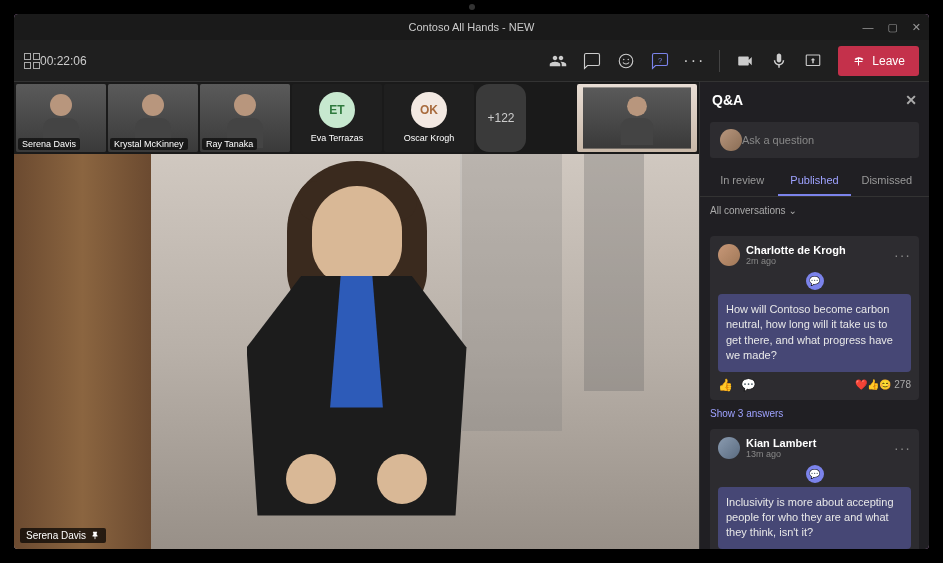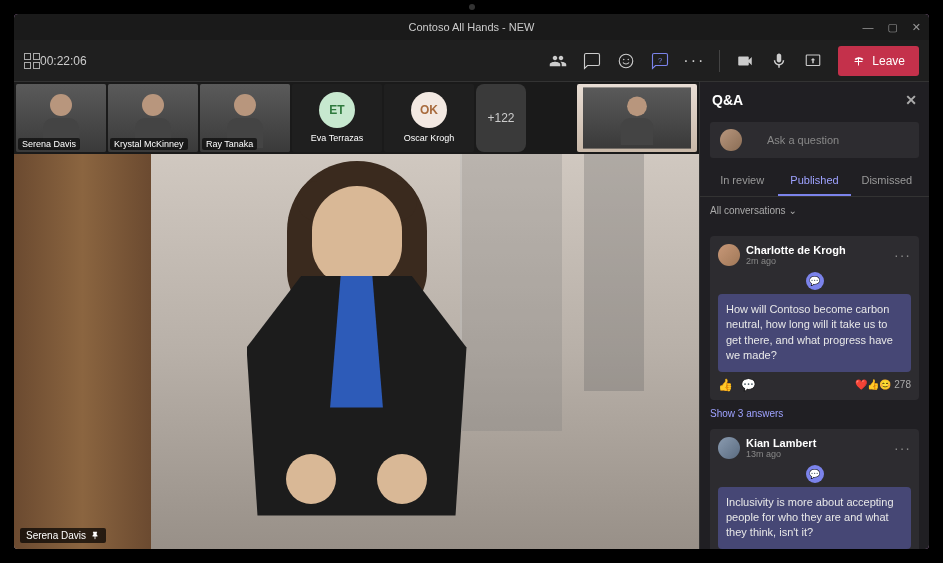--- a/index.html
+++ b/index.html
@@ -25,42 +25,42 @@
 .video-area{flex:1;display:flex;flex-direction:column;background:#1a1a1a}
 .roster{height:72px;display:flex;gap:2px;padding:2px;background:#1a1a1a}
 .tile{flex:none;width:90px;height:68px;background:#2d2d2d;border-radius:2px;position:relative;display:flex;align-items:center;justify-content:center;overflow:hidden}
 .tile.wide{width:120px}
 .tile-label{position:absolute;bottom:2px;left:2px;font-size:9px;background:rgba(0,0,0,0.6);padding:1px 4px;border-radius:2px;color:#fff}
 .avatar{width:36px;height:36px;border-radius:50%;display:flex;align-items:center;justify-content:center;font-size:12px;font-weight:600}
 .avatar.photo{background:linear-gradient(135deg,#888,#555)}
 .person-sketch{width:100%;height:100%;background:linear-gradient(180deg,#5a5a5a 0%,#3a3a3a 100%);position:relative}
 .person-sketch::before{content:"";position:absolute;top:15%;left:50%;transform:translateX(-50%);width:22px;height:22px;border-radius:50%;background:#b8967d}
 .person-sketch::after{content:"";position:absolute;top:50%;left:50%;transform:translateX(-50%);width:36px;height:30px;border-radius:10px 10px 0 0;background:#444}
-.overflow-tile{background:#3a3a3a;color:#ccc;font-size:12px;display:flex;align-items:center;justify-content:center;width:50px;height:68px;border-radius:8px}
+.overflow-tile{background:#3a3a3a;color:#ccc;font-size:12px;display:flex;align-items:center;justify-content:center;width:50px;height:68px;border-radius:13px}
 .main-stage{flex:1;background:linear-gradient(135deg,#8b7560 0%,#6b5a48 30%,#a89988 30%,#c8bbb0 100%);position:relative;overflow:hidden}
 .stage-bg{position:absolute;inset:0;display:flex}
 .wood{width:20%;background:linear-gradient(90deg,#6b4a30,#8b6540,#6b4a30)}
 .studio{flex:1;background:linear-gradient(180deg,#d0c8c0 0%,#b8b0a8 50%,#989088 100%);position:relative}
 .studio::before{content:"";position:absolute;top:0;right:25%;width:100px;height:70%;background:rgba(120,120,120,0.25);border-left:2px solid rgba(255,255,255,0.2)}
 .studio::after{content:"";position:absolute;top:0;right:10%;width:60px;height:60%;background:rgba(100,100,100,0.3)}
 .speaker{position:absolute;left:50%;top:8%;transform:translateX(-50%);width:280px;height:92%}
 .speaker-head{width:90px;height:100px;background:#d9b896;border-radius:45px 45px 40px 40px;margin:0 auto;position:relative}
 .speaker-hair{position:absolute;top:-25px;left:-25px;right:-25px;height:160px;background:#3a2a1e;border-radius:70px 70px 50px 50px;z-index:-1}
 .speaker-hair::before{content:"";position:absolute;top:20px;left:10px;right:10px;height:40px;background:#3a2a1e;border-radius:40px}
 .speaker-body{width:220px;height:240px;margin:-10px auto 0;position:relative}
 .jacket{position:absolute;inset:0;background:#1c1c1c;clip-path:polygon(25% 0,75% 0,100% 30%,95% 100%,5% 100%,0 30%);border-radius:20px 20px 0 0}
 .shirt{position:absolute;top:0;left:38%;width:24%;height:55%;background:#2d5bb8;clip-path:polygon(20% 0,80% 0,100% 100%,0 100%)}
 .arm-left,.arm-right{position:absolute;bottom:5%;width:50px;height:50px;background:#d9b896;border-radius:50%}
 .arm-left{left:18%}
 .arm-right{right:18%}
 .stage-label{position:absolute;bottom:6px;left:6px;background:rgba(0,0,0,0.7);padding:2px 6px;font-size:10px;border-radius:2px;display:flex;align-items:center;gap:4px}
 .qa-panel{width:230px;background:#201f23;display:flex;flex-direction:column;border-left:1px solid #333}
 .qa-header{display:flex;align-items:center;justify-content:space-between;padding:10px 12px;font-size:14px;font-weight:600}
 .close-x{color:#aaa;cursor:pointer;font-size:14px}
-.ask-box{margin:4px 10px 8px;background:#2d2c30;border-radius:3px;padding:7px 10px;display:flex;align-items:center;gap:25px;font-size:11px;color:#888}
+.ask-box{margin:4px 10px 8px;background:#2d2c30;border-radius:3px;padding:7px 10px;display:flex;align-items:center;gap:0;font-size:11px;color:#888}
 .ask-av{width:22px;height:22px;border-radius:50%;background:linear-gradient(135deg,#b8967d,#8a6d55)}
 .qa-tabs{display:flex;border-bottom:1px solid #333;padding:0 6px}
 .qa-tab{flex:1;text-align:center;padding:8px 4px;font-size:11px;color:#999;cursor:pointer;border-bottom:2px solid transparent}
 .qa-tab.active{color:#9ea2ff;border-bottom-color:#7b83eb}
 .qa-body{flex:1;overflow-y:auto;padding:8px 10px}
 .qa-filter{font-size:10px;color:#aaa;margin-bottom:20px;cursor:pointer}
 .qa-card{background:#2d2c30;border-radius:4px;padding:8px;margin-bottom:8px}
 .qa-card.featured .qa-bubble{background:#464775}
 .qa-author{display:flex;align-items:center;gap:6px;margin-bottom:6px}
 .qa-av{width:22px;height:22px;border-radius:50%;background:linear-gradient(135deg,#c89878,#a07858)}

